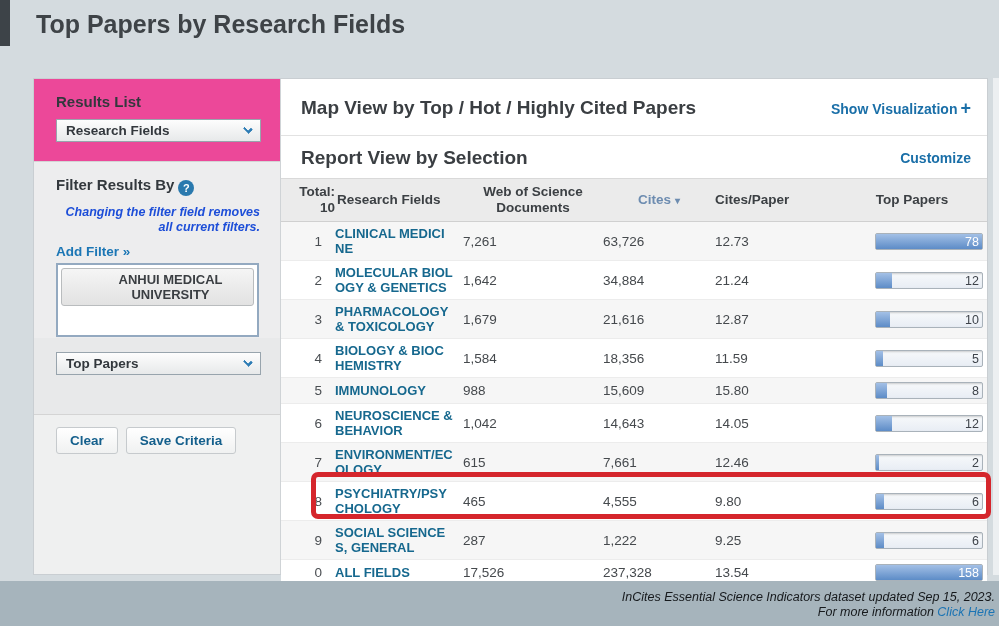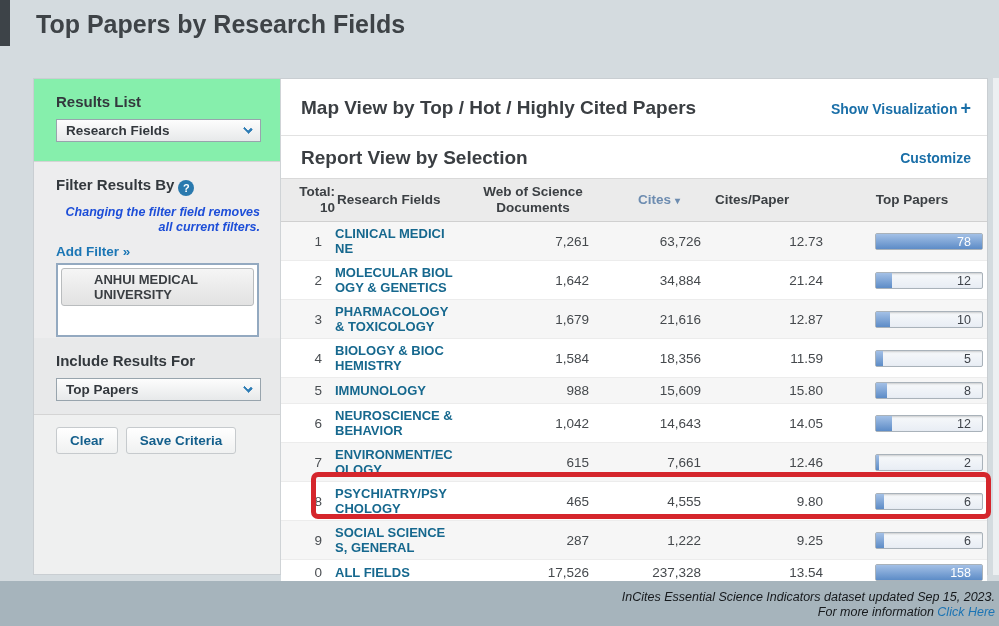--- a/index.html
+++ b/index.html
@@ -10,39 +10,39 @@
   .page-title { position:absolute; left:36px; top:10px; font-size:25px; font-weight:bold; color:#3e4347; }
 
   .right-gutter { position:absolute; left:993px; top:78px; width:6px; height:497px; background:#eceff1; }
 
   .content-panel { position:absolute; left:33px; top:78px; width:955px; height:497px; background:#ffffff;
                    border:1px solid #c9ced2; display:flex; }
 
   
   .sidebar { width:247px; flex:0 0 247px; border-right:1px solid #cfd3d6; display:flex; flex-direction:column; }
   .sb-section { padding:14px 20px 14px 22px; }
-  .sb-1 { background:#86efac; height:82px; }
+  .sb-1 { background:#ec4899; height:82px; }
   .sb-2 { background:#ededee; border-top:1px solid #d4d4d4; height:177px; }
   .sb-3 { background:#e8e9ea; height:76px; }
   .sb-4 { background:#eff0f0; border-top:1px solid #d4d4d4; flex:1; padding-top:12px; }
   .sb-label { font-size:15px; font-weight:bold; color:#33383d; margin-bottom:9px; }
   .sb-note { font-size:12.5px; font-style:italic; font-weight:bold; color:#1d4ed8; line-height:15px; margin:2px 0 7px;text-align:right; }
 
   .dropdown { width:205px; height:23px; border:1px solid #98a4ad; background:linear-gradient(#fdfdfd,#e7e9ea);
               display:flex; align-items:center; justify-content:space-between; padding:0 8px 0 9px; cursor:pointer; }
   .dropdown .dd-text { font-size:13.5px; font-weight:bold; color:#33383d; }
   .chev { width:8px; height:8px; border-right:3px solid #2d7cb5; border-bottom:3px solid #2d7cb5;
           transform:rotate(45deg) scaleY(.8); margin-top:-4px; border-radius:1px; }
 
   .help-icon { display:inline-block; width:16px; height:16px; border-radius:50%; background:#2a79ae; color:#fff;
                font-size:11px; font-weight:bold; text-align:center; line-height:16px; vertical-align:-2px; margin-left:4px; cursor:pointer;}
   .add-filter { font-size:13.5px; font-weight:bold; color:#1b76b5; text-decoration:none; display:inline-block; margin-bottom:4px; cursor:pointer;}
   .filter-box { width:203px; height:74px; background:#fff; border:2px solid #93a9c0; padding:3px; }
   .filter-pill { background:linear-gradient(#f5f5f5,#e2e2e2); border:1px solid #b9bcbe; border-radius:3px;
-                 padding:3px 6px 3px 32px; font-size:13px; font-weight:bold; color:#3a3e42; line-height:15px; cursor:pointer;}
+                 padding:3px 6px 3px 32px; font-size:13px; font-weight:bold; color:#3a3e42; line-height:15px; cursor:pointer;text-align:center;}
 
   .btn-row { display:flex; gap:8px; }
   .btn { background:linear-gradient(#ffffff,#f0f1f1); border:1px solid #c6cacd; border-radius:3px;
          font-size:13.5px; font-weight:bold; color:#145f8c; padding:5px 13px; cursor:pointer;
          font-family:"Liberation Sans",sans-serif; }
 
   
   .main { flex:1; display:flex; flex-direction:column; position:relative; }
   .view-bar { display:flex; justify-content:space-between; align-items:center; padding:18px 16px 16px 20px; }
   .view-bar.second { border-top:1px solid #e2e2e2; padding:11px 16px 9px 20px; }
@@ -67,27 +67,27 @@
   th.h-bar   { text-align:center; }
   .sort-caret { font-size:10px; color:#6d8cb0; }
 
   .report td { font-size:13.5px; color:#45494d; padding:4px 0; vertical-align:middle; border-top:1px solid #ececec; }
   .report tr.odd td { background:#f6f6f6; }
   .report tr.even td { background:#ffffff; }
   .report tr:last-child td { border-bottom:1px solid #dcdcdc; }
   td.c-rank { text-align:right; padding-right:13px; color:#4a4e52; }
   td.c-field a { font-size:13px; font-weight:bold; color:#16688e; text-decoration:none; line-height:15px;
                  display:block; width:118px; word-break:break-all; cursor:pointer;}
-  td.c-wos, td.c-cites, td.c-cpp { text-align:right; padding-right:14px; }
+  td.c-wos, td.c-cites, td.c-cpp { text-align:left; padding-right:14px; }
   td.c-bar { padding-right:4px; }
 
   .bar-track { position:relative; width:108px; height:17px; margin-left:auto; border:1px solid #a9b2ba;
                background:linear-gradient(#f7f9fb,#e8edf4); box-shadow:inset 1px 1px 2px rgba(0,0,0,.18); border-radius:2px; }
   .bar-fill { position:absolute; left:0; top:0; bottom:0; background:linear-gradient(#a3c0e6,#5d8cc7); }
-  .bar-label { position:absolute; right:11px; top:0; line-height:16px; font-size:12.5px; color:#3e434a;text-align:center; }
+  .bar-label { position:absolute; right:3px; top:0; line-height:16px; font-size:12.5px; color:#3e434a;text-align:center; }
   .bar-label.inside { color:#ffffff; }
 
   .highlight-box { position:absolute; border:5px solid #d5262c; border-radius:7px; pointer-events:none; display:none; }
 
   
   .footer { position:absolute; left:0; top:581px; width:999px; height:45px; background:#a6b4bc;
             text-align:right; padding:9px 4px 0 0; }
   .footer .f-line { font-size:12.5px; font-style:italic; color:#16191c; line-height:15px; }
   .footer a { color:#1b74b4; text-decoration:none; font-style:italic; cursor:pointer; }
 </style>
@@ -114,21 +114,20 @@
         <span>Filter Results By</span><span class="help-icon">?</span>
       </div>
       <div class="sb-note">Changing the filter field removes all current filters.</div>
       <a class="add-filter">Add Filter »</a>
       <div class="filter-box">
         <div class="filter-pill">ANHUI MEDICAL UNIVERSITY</div>
       </div>
     </div>
 
     <div class="sb-section sb-3">
-      <div class="sb-label">Include Results For</div>
       <div class="dropdown">
         <span class="dd-text">Top Papers</span>
         <span class="chev"></span>
       </div>
     </div>
 
     <div class="sb-section sb-4">
       <div class="btn-row">
         <button class="btn">Clear</button>
         <button class="btn">Save Criteria</button>

